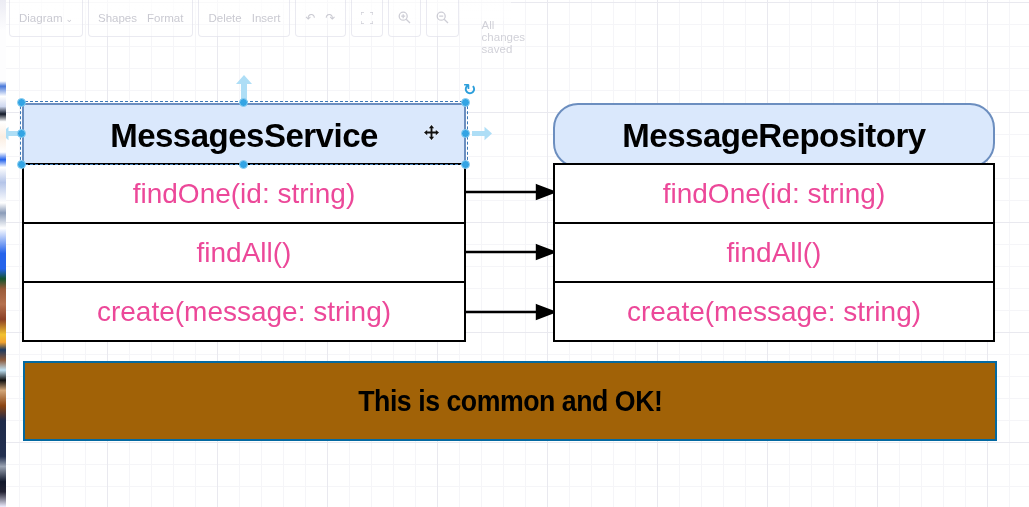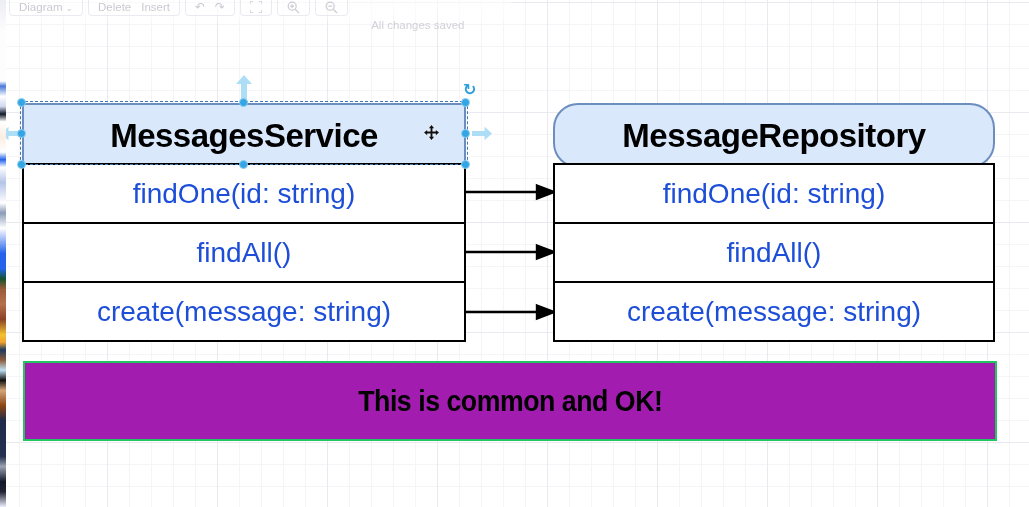--- a/index.html
+++ b/index.html
@@ -37,40 +37,40 @@
   .toolbar {
     position:absolute; left:6px; top:0; height:21px; width:505px; z-index:30;
     display:flex; align-items:flex-start; gap:5px; padding-left:3px;
     background:linear-gradient(rgba(255,255,255,.8), rgba(255,255,255,.45));
     color:#bcbcc6; font-size:11.5px; opacity:.8;
   }
   .tb-group {
     display:flex; align-items:center; gap:10px;
     border:1px solid #e6e6ee; border-top:none; border-radius:0 0 4px 4px;
     background:rgba(255,255,255,.55);
-    padding:3px 9px 4px 9px; height:16px; white-space:nowrap;
+    padding:3px 9px 4px 9px; height:37px; white-space:nowrap;
   }
   .tb-item { cursor:default; }
   .tb-glyph { font-family:"DejaVu Sans", sans-serif; font-size:12px; line-height:1; }
   .tb-chevron { font-family:"DejaVu Sans", sans-serif; font-size:9px; margin-left:3px; }
   .tb-status { padding-top:19px; margin-left:18px; color:#c6c6cf; }
   .tb-svg { display:block; }
   .tb-svg * { stroke:#c2c2cc; fill:none; stroke-width:1.3; }
   
   .uml-header {
     position:absolute; height:65px; z-index:10;
     background:#dae8fc; border:2px solid #6c8ebf;
     display:flex; align-items:center; justify-content:center;
     font-weight:bold; font-size:33px; color:#000; letter-spacing:-0.5px;
   }
   .uml-body { position:absolute; z-index:10; display:flex; flex-direction:column; }
   .uml-row {
     height:61px; margin-top:-2px; background:#fff; border:2px solid #000;
     display:flex; align-items:center; justify-content:center;
-    font-size:28px; color:#1d4ed8;
+    font-size:28px; color:#ec4899;
   }
   .uml-row:first-child { margin-top:0; }
   
   .sel-rect {
     position:absolute; left:20px; top:101px; width:448px; height:64px;
     border:1.6px dashed #3d7ab8; z-index:20; pointer-events:none;
   }
   .handle {
     position:absolute; width:9px; height:9px; border-radius:50%;
     background:#33a4e4; border:1px solid #8ed0f2; z-index:25;
@@ -82,37 +82,41 @@
     color:#2d9fdb; font-family:"DejaVu Sans", sans-serif;
     font-size:16px; font-weight:bold; line-height:1;
   }
   .move-cursor { position:absolute; left:424px; top:125px; z-index:26;
     filter:drop-shadow(0 0 1px rgba(255,255,255,.9)); }
   
   .connectors { position:absolute; left:0; top:0; z-index:8; }
   
   .note {
     position:absolute; left:23px; top:361px; width:974px; height:80px; z-index:10;
-    background:#a21caf; border:2px solid #22c55e;
+    background:#a16207; border:2px solid #0369a1;
     display:flex; align-items:center; justify-content:center;
   }
   .note-text {
     font-weight:bold; font-size:29px; color:#000;
     transform:scaleX(.92); letter-spacing:-0.5px; white-space:nowrap;
   }
 </style>
 </head>
 <body>
 
 <div class="canvas"></div>
 <div class="left-strip"></div>
 
 <div class="toolbar">
   <div class="tb-group">
     <span class="tb-item"><span>Diagram</span><span class="tb-chevron">⌄</span></span>
+  </div>
+  <div class="tb-group">
+    <span class="tb-item">Shapes</span>
+    <span class="tb-item">Format</span>
   </div>
   <div class="tb-group">
     <span class="tb-item">Delete</span>
     <span class="tb-item">Insert</span>
   </div>
   <div class="tb-group">
     <span class="tb-item tb-glyph">↶</span>
     <span class="tb-item tb-glyph">↷</span>
   </div>
   <div class="tb-group">

